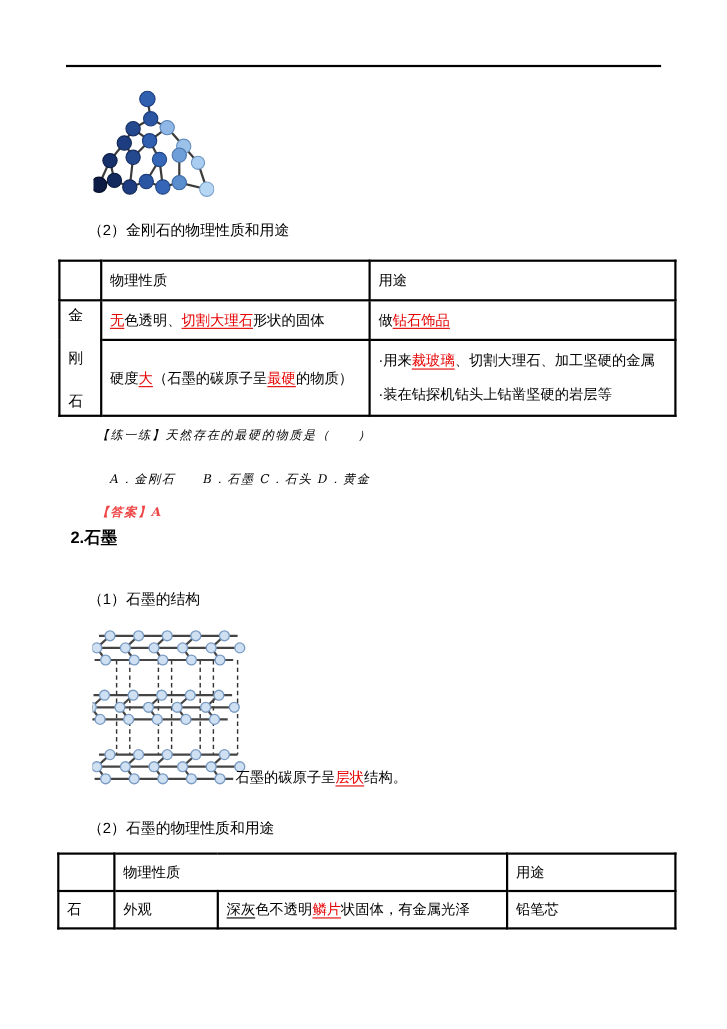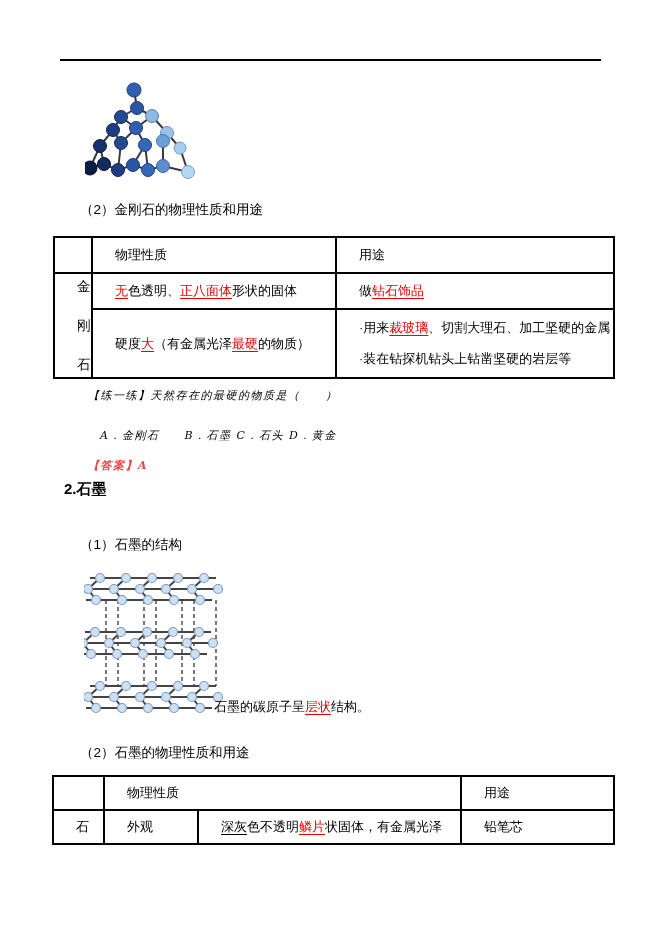--- a/index.html
+++ b/index.html
@@ -6,21 +6,21 @@
   .page {
     position:relative; width:661px; height:935px; background:#ffffff;
     font-family:"Liberation Sans","DejaVu Sans",sans-serif; color:#000;
     overflow:hidden; margin:0 auto;
   }
   .abs { position:absolute; }
   .rule { border-top:2px solid #000; height:0; }
   .h13 { font-size:13.5px; line-height:16px; }
   .bold { font-weight:bold; }
   table { border-collapse:collapse; table-layout:fixed; }
-  td { border:2px solid #000; font-size:13px; padding:0 22px; vertical-align:middle; white-space:nowrap; overflow:hidden; }
+  td { border:2px solid #000; font-size:13px; padding:0 7px; vertical-align:middle; white-space:nowrap; overflow:hidden; }
   .r { color:#e60000; text-decoration:underline; text-underline-offset:3px; }
   .u { text-decoration:underline; text-underline-offset:3px; }
   .vlabel { display:flex; flex-direction:column; justify-content:space-between; align-items:flex-start; height:96px; padding:2px 0; font-size:13.5px; }
   .uses2 div { line-height:16px; }
   .uses2 div:first-child { margin-bottom:15px; }
   .practice { font-style:italic; font-family:"DejaVu Serif","Liberation Serif",serif; font-size:11px; letter-spacing:1.5px; }
   .answer { color:#ef4444; font-weight:bold; }
   .caption { font-size:13px; }
 </style>
 </head>
@@ -97,25 +97,25 @@
       <td>用途</td>
     </tr>
     <tr style="height:36px">
       <td rowspan="2">
         <div class="vlabel">
           <span>金</span>
           <span>刚</span>
           <span>石</span>
         </div>
       </td>
-      <td><span class="r">无</span><span>色透明、</span><span class="r">正八面体</span><span>形状的固体</span></td>
+      <td><span class="r">无</span><span>色透明、</span><span class="r">切割大理石</span><span>形状的固体</span></td>
       <td><span>做</span><span class="r">钻石饰品</span></td>
     </tr>
     <tr style="height:69px">
-      <td><span>硬度</span><span class="r">大</span><span>（有金属光泽</span><span class="r">最硬</span><span>的物质）</span></td>
+      <td><span>硬度</span><span class="r">大</span><span>（石墨的碳原子呈</span><span class="r">最硬</span><span>的物质）</span></td>
       <td class="uses2">
         <div><span>·用来</span><span class="r">裁玻璃</span><span>、切割大理石、加工坚硬的金属</span></div>
         <div>·装在钻探机钻头上钻凿坚硬的岩层等</div>
       </td>
     </tr>
   </tbody>
     </table>
 
   <div class="abs practice" style="left:88px; top:388px;">【练一练】天然存在的最硬的物质是（　　）</div>
   <div class="abs practice" style="left:100px; top:428px;">A．金刚石　　B．石墨 C．石头 D．黄金</div>

